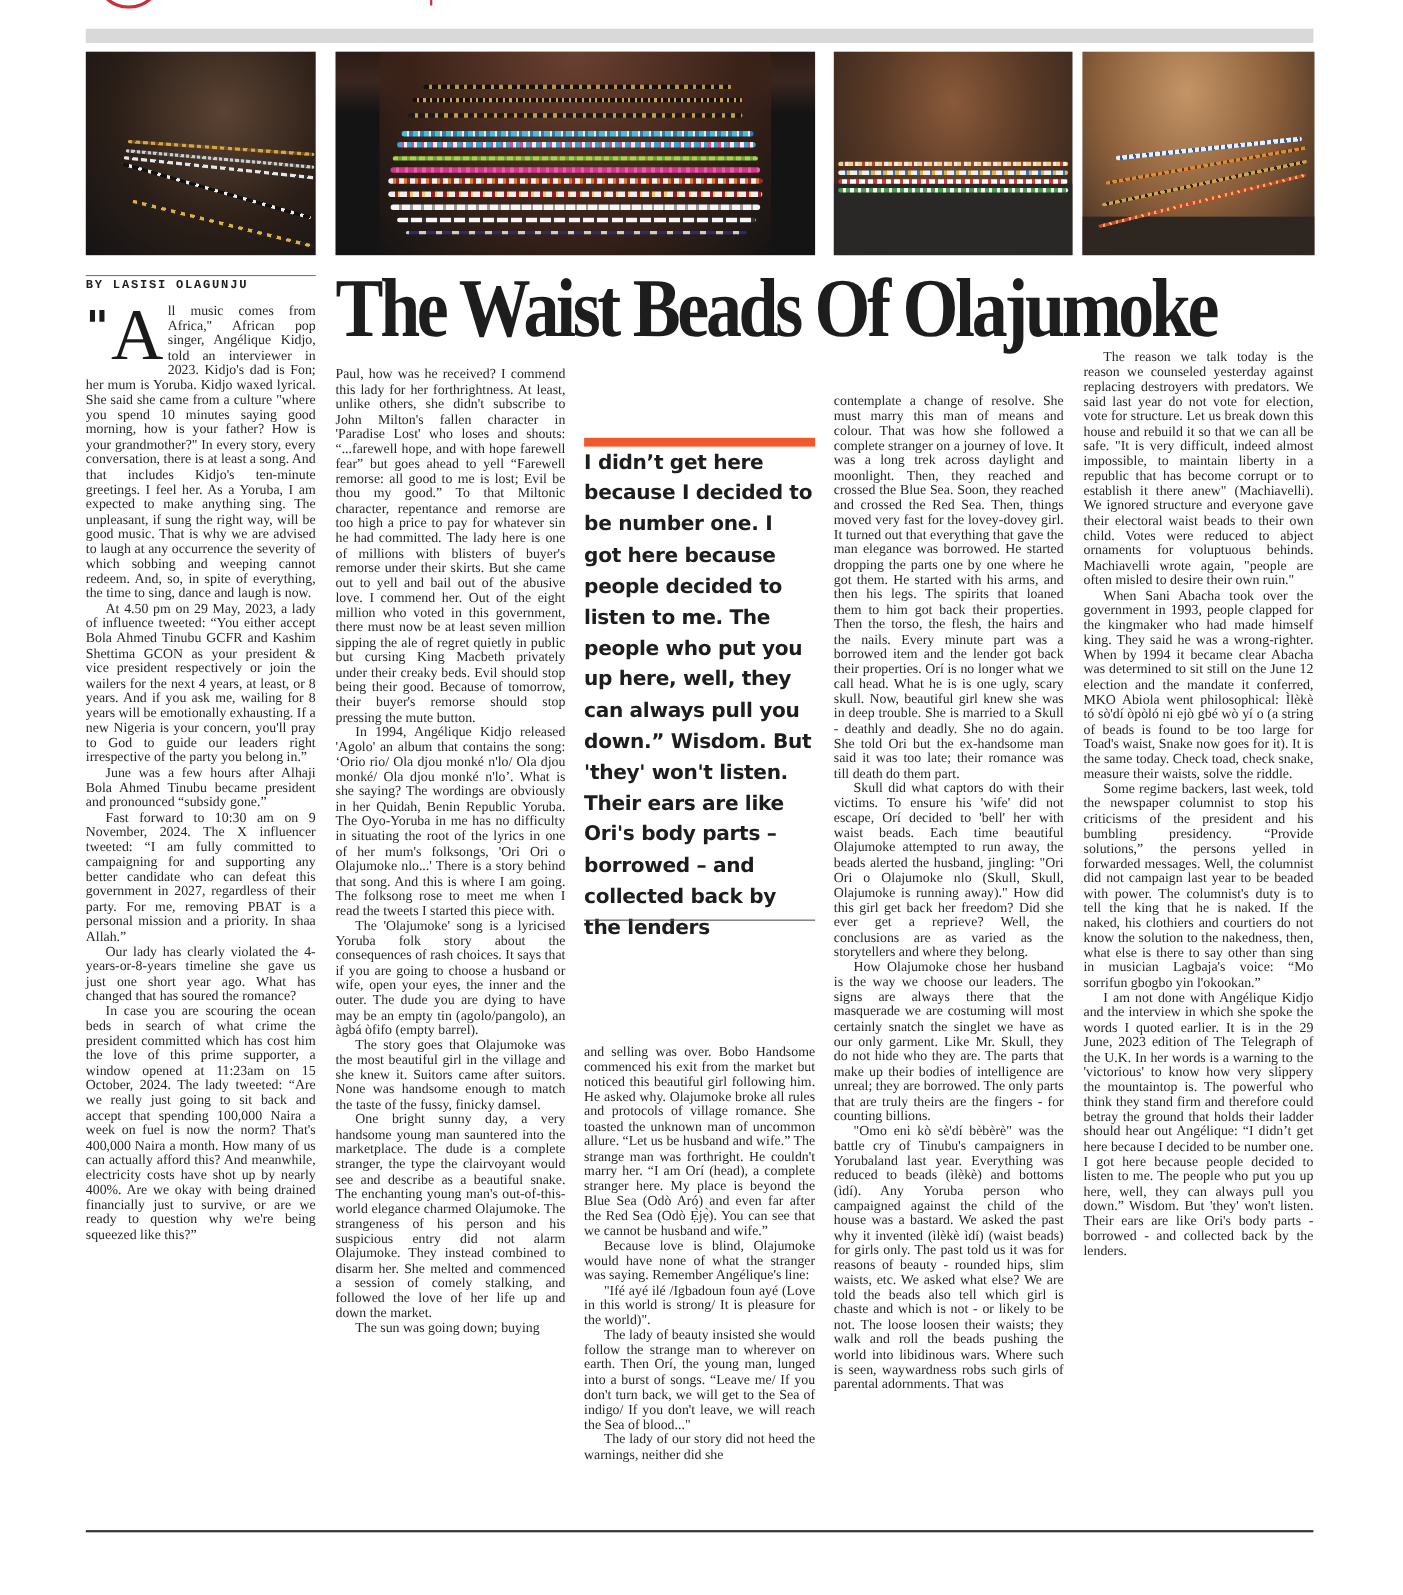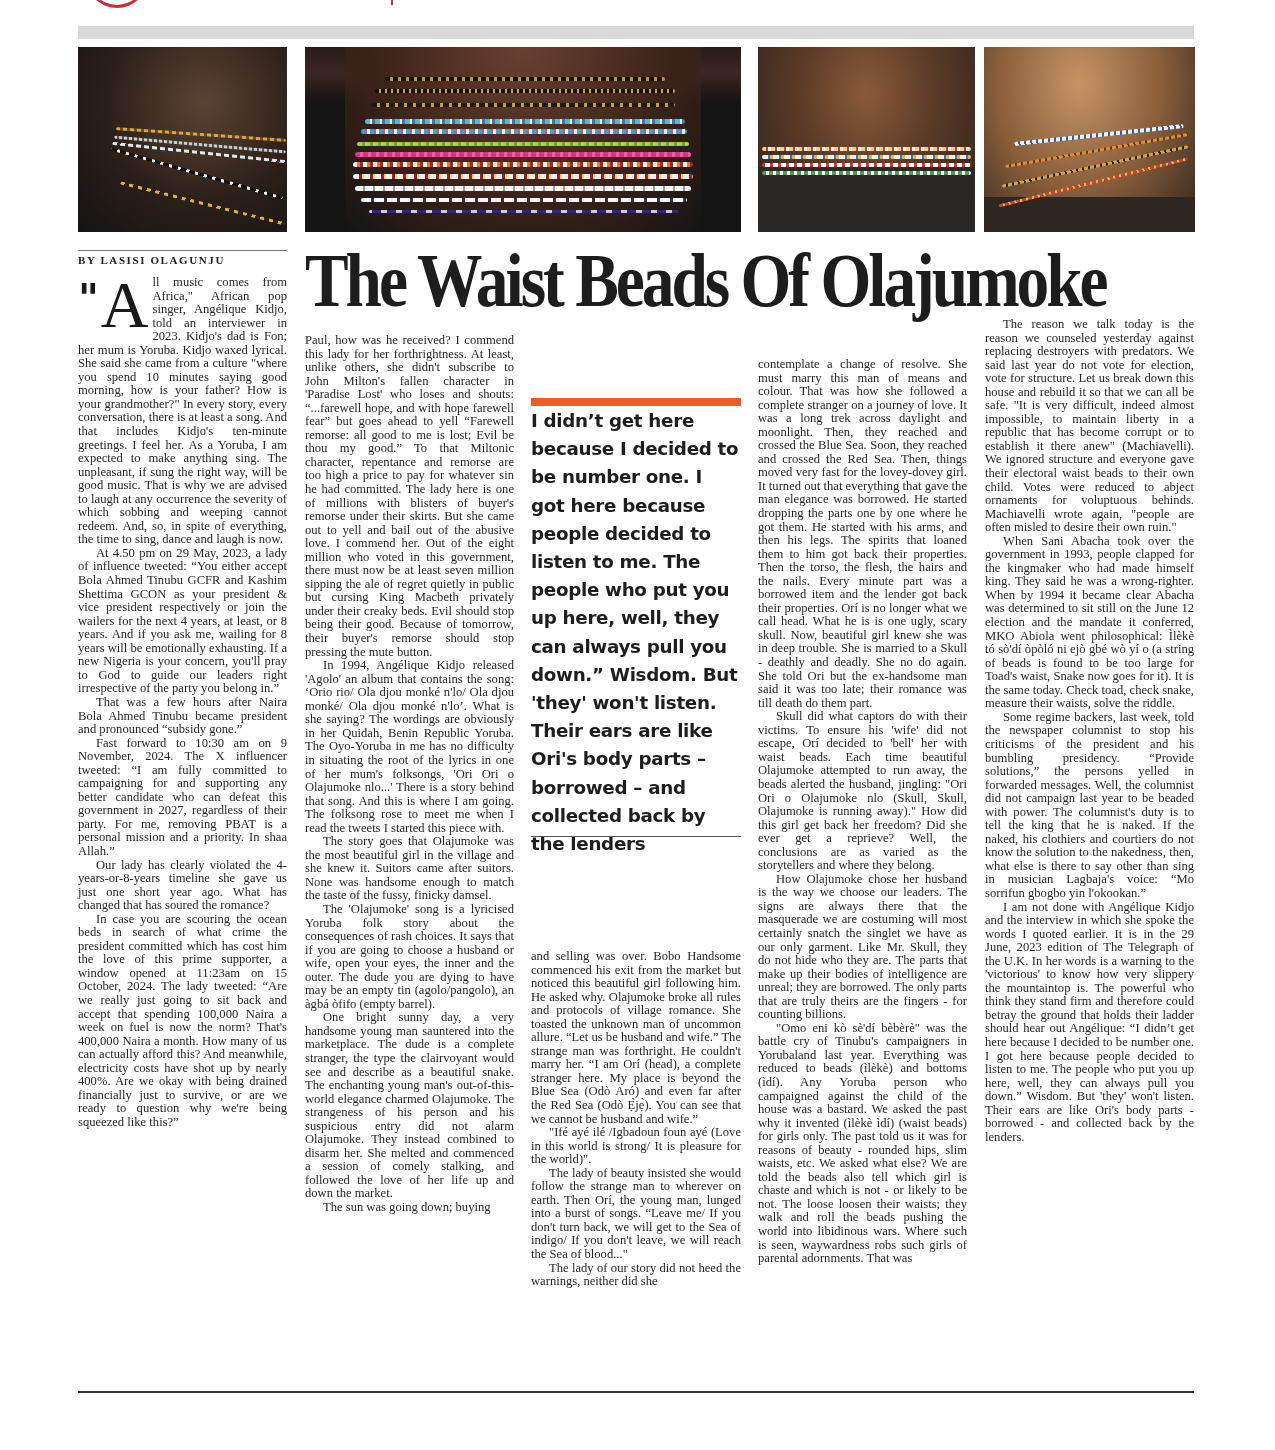--- a/index.html
+++ b/index.html
@@ -8,21 +8,21 @@
   .masthead-logo::after{content:"";position:absolute;left:10px;top:0;width:36px;height:24px;background:#d4d4d4;border-radius:0 0 24px 24px;}
   .masthead-tick{position:absolute;left:391px;top:0;width:2px;height:5px;background:#c8313a;}
   .top-bar{position:absolute;left:78px;top:26px;width:1116px;height:13px;background:#d9d9d9;}
   .photo{position:absolute;top:47px;height:185px;overflow:hidden;}
   .p1{left:78px;width:209px;background:radial-gradient(ellipse at 60% 30%,#5b4333 0%,#2b1f18 55%,#141314 100%);}
   .p2{left:305px;width:436px;background:linear-gradient(180deg,#2a1c16 0%,#3b2620 14%,#141414 30%,#141414 100%);}
   .p3{left:758px;width:217px;background:radial-gradient(ellipse at 50% 25%,#8a5a3a 0%,#5a3a26 45%,#2a211d 100%);}
   .p4{left:984px;width:211px;background:radial-gradient(ellipse at 45% 20%,#c49566 0%,#8a5e3a 50%,#2d241e 100%);}
   .bead{position:absolute;height:3px;border-radius:3px;}
   .byline-rule{position:absolute;left:78px;top:250px;width:209px;height:1px;background:#777;}
-  .byline{position:absolute;left:78px;top:254px;font-family:Liberation Serif, serif;font-weight:bold;font-size:11px;letter-spacing:1.6px;color:#1e1e1e;}
+  .byline{position:absolute;left:78px;top:254px;font-family:Liberation Mono, monospace;font-weight:bold;font-size:11px;letter-spacing:1.6px;color:#1e1e1e;}
   .headline{position:absolute;left:305px;top:240px;width:890px;font-family:"Liberation Serif",serif;font-weight:bold;font-size:76px;line-height:80px;letter-spacing:-3.5px;color:#1d1d1d;transform:scaleX(0.86);transform-origin:left top;white-space:nowrap;}
   .col{position:absolute;font-family:"Liberation Serif",serif;font-size:12.6px;line-height:13.55px;text-align:justify;hyphens:auto;color:#262626;}
   .col p{margin:0;text-indent:18px;}
   .col p.noindent{text-indent:0;}
   .c1{left:78px;top:276px;width:209px;}
   .c2{left:305px;top:318px;width:209px;margin-top:16px;}
   .c3{left:531px;top:918px;width:210px;margin-top:32px;}
   .c4{left:758px;top:318px;width:209px;margin-top:40px;}
   .c5{left:985px;top:318px;width:209px;}
   .dropcap{float:left;font-family:"Liberation Serif",serif;font-size:66px;line-height:54px;margin:2px 4px 0 0;color:#1a1a1a;}
@@ -77,41 +77,42 @@
 </div>
 
 <div class="byline-rule"></div>
 <div class="byline">BY LASISI OLAGUNJU</div>
 
 <h1 class="headline" style="margin:0;">The Waist Beads Of Olajumoke</h1>
 
 <div class="col c1">
   <p class="noindent"><span class="dropcap"><span class="dropquote">"</span><span>A</span></span><span>ll music comes from Africa," African pop singer, Angélique Kidjo, told an interviewer in 2023. Kidjo's dad is Fon; her mum is Yoruba. Kidjo waxed lyrical. She said she came from a culture "where you spend 10 minutes saying good morning, how is your father? How is your grandmother?" In every story, every conversation, there is at least a song. And that includes Kidjo's ten-minute greetings. I feel her. As a Yoruba, I am expected to make anything sing. The unpleasant, if sung the right way, will be good music. That is why we are advised to laugh at any occurrence the severity of which sobbing and weeping cannot redeem. And, so, in spite of everything, the time to sing, dance and laugh is now.</span></p>
   <p>At 4.50 pm on 29 May, 2023, a lady of influence tweeted: “You either accept Bola Ahmed Tinubu GCFR and Kashim Shettima GCON as your president &amp; vice president respectively or join the wailers for the next 4 years, at least, or 8 years. And if you ask me, wailing for 8 years will be emotionally exhausting. If a new Nigeria is your concern, you'll pray to God to guide our leaders right irrespective of the party you belong in.”</p>
-  <p>That was a few hours after Naira Bola Ahmed Tinubu became president and pronounced “subsidy gone.”</p>
+  <p>June was a few hours after Alhaji Bola Ahmed Tinubu became president and pronounced “subsidy gone.”</p>
   <p>Fast forward to 10:30 am on 9 November, 2024. The X influencer tweeted: “I am fully committed to campaigning for and supporting any better candidate who can defeat this government in 2027, regardless of their party. For me, removing PBAT is a personal mission and a priority. In shaa Allah.”</p>
   <p>Our lady has clearly violated the 4-years-or-8-years timeline she gave us just one short year ago. What has changed that has soured the romance?</p>
   <p>In case you are scouring the ocean beds in search of what crime the president committed which has cost him the love of this prime supporter, a window opened at 11:23am on 15 October, 2024. The lady tweeted: “Are we really just going to sit back and accept that spending 100,000 Naira a week on fuel is now the norm? That's 400,000 Naira a month. How many of us can actually afford this? And meanwhile, electricity costs have shot up by nearly 400%. Are we okay with being drained financially just to survive, or are we ready to question why we're being squeezed like this?”</p>
 </div>
 
 <div class="col c2">
   <p class="noindent">Paul, how was he received? I commend this lady for her forthrightness. At least, unlike others, she didn't subscribe to John Milton's fallen character in 'Paradise Lost' who loses and shouts: “...farewell hope, and with hope farewell fear” but goes ahead to yell “Farewell remorse: all good to me is lost; Evil be thou my good.” To that Miltonic character, repentance and remorse are too high a price to pay for whatever sin he had committed. The lady here is one of millions with blisters of buyer's remorse under their skirts. But she came out to yell and bail out of the abusive love. I commend her. Out of the eight million who voted in this government, there must now be at least seven million sipping the ale of regret quietly in public but cursing King Macbeth privately under their creaky beds. Evil should stop being their good. Because of tomorrow, their buyer's remorse should stop pressing the mute button.</p>
   <p>In 1994, Angélique Kidjo released 'Agolo' an album that contains the song: ‘Orio rio/ Ola djou monké n'lo/ Ola djou monké/ Ola djou monké n'lo’. What is she saying? The wordings are obviously in her Quidah, Benin Republic Yoruba. The Oyo-Yoruba in me has no difficulty in situating the root of the lyrics in one of her mum's folksongs, 'Ori Ori o Olajumoke nlo...' There is a story behind that song. And this is where I am going. The folksong rose to meet me when I read the tweets I started this piece with.</p>
+  <p>The 'Olajumoke' song is a lyricised Yoruba folk story about the consequences of rash choices. It says that if you are going to choose a husband or wife, open your eyes, the inner and the outer. The dude you are dying to have may be an empty tin (agolo/pangolo), an àgbá òfifo (empty barrel).</p>
   <p>The story goes that Olajumoke was the most beautiful girl in the village and she knew it. Suitors came after suitors. None was handsome enough to match the taste of the fussy, finicky damsel.</p>
-  <p>The 'Olajumoke' song is a lyricised Yoruba folk story about the consequences of rash choices. It says that if you are going to choose a husband or wife, open your eyes, the inner and the outer. The dude you are dying to have may be an empty tin (agolo/pangolo), an àgbá òfifo (empty barrel).</p>
   <p>One bright sunny day, a very handsome young man sauntered into the marketplace. The dude is a complete stranger, the type the clairvoyant would see and describe as a beautiful snake. The enchanting young man's out-of-this-world elegance charmed Olajumoke. The strangeness of his person and his suspicious entry did not alarm Olajumoke. They instead combined to disarm her. She melted and commenced a session of comely stalking, and followed the love of her life up and down the market.</p>
   <p>The sun was going down; buying</p>
 </div>
 
 <div class="pullquote-bar"></div>
 <div class="pullquote">I didn’t get here because I decided to be number one. I got here because people decided to listen to me. The people who put you up here, well, they can always pull you down.” Wisdom. But 'they' won't listen. Their ears are like Ori's body parts – borrowed – and collected back by the lenders</div>
 <div class="pullquote-rule"></div>
 
 <div class="col c3">
   <p class="noindent">and selling was over. Bobo Handsome commenced his exit from the market but noticed this beautiful girl following him. He asked why. Olajumoke broke all rules and protocols of village romance. She toasted the unknown man of uncommon allure. “Let us be husband and wife.” The strange man was forthright. He couldn't marry her. “I am Orí (head), a complete stranger here. My place is beyond the Blue Sea (Odò Aró) and even far after the Red Sea (Odò Ẹ̀jẹ̀). You can see that we cannot be husband and wife.”</p>
+  <p>Because love is blind, Olajumoke would have none of what the stranger was saying. Remember Angélique's line:</p>
   <p>"Ifé ayé ilé /Igbadoun foun ayé (Love in this world is strong/ It is pleasure for the world)".</p>
   <p>The lady of beauty insisted she would follow the strange man to wherever on earth. Then Orí, the young man, lunged into a burst of songs. “Leave me/ If you don't turn back, we will get to the Sea of indigo/ If you don't leave, we will reach the Sea of blood..."</p>
   <p>The lady of our story did not heed the warnings, neither did she</p>
 </div>
 
 <div class="col c4">
   <p class="noindent">contemplate a change of resolve. She must marry this man of means and colour. That was how she followed a complete stranger on a journey of love. It was a long trek across daylight and moonlight. Then, they reached and crossed the Blue Sea. Soon, they reached and crossed the Red Sea. Then, things moved very fast for the lovey-dovey girl. It turned out that everything that gave the man elegance was borrowed. He started dropping the parts one by one where he got them. He started with his arms, and then his legs. The spirits that loaned them to him got back their properties. Then the torso, the flesh, the hairs and the nails. Every minute part was a borrowed item and the lender got back their properties. Orí is no longer what we call head. What he is is one ugly, scary skull. Now, beautiful girl knew she was in deep trouble. She is married to a Skull - deathly and deadly. She no do again. She told Ori but the ex-handsome man said it was too late; their romance was till death do them part.</p>
   <p>Skull did what captors do with their victims. To ensure his 'wife' did not escape, Orí decided to 'bell' her with waist beads. Each time beautiful Olajumoke attempted to run away, the beads alerted the husband, jingling: "Ori Ori o Olajumoke nlo (Skull, Skull, Olajumoke is running away)." How did this girl get back her freedom? Did she ever get a reprieve? Well, the conclusions are as varied as the storytellers and where they belong.</p>
   <p>How Olajumoke chose her husband is the way we choose our leaders. The signs are always there that the masquerade we are costuming will most certainly snatch the singlet we have as our only garment. Like Mr. Skull, they do not hide who they are. The parts that make up their bodies of intelligence are unreal; they are borrowed. The only parts that are truly theirs are the fingers - for counting billions.</p>
   <p>"Omo eni kò sè'dí bèbèrè" was the battle cry of Tinubu's campaigners in Yorubaland last year. Everything was reduced to beads (ìlèkè) and bottoms (ìdí). Any Yoruba person who campaigned against the child of the house was a bastard. We asked the past why it invented (ìlèkè ìdí) (waist beads) for girls only. The past told us it was for reasons of beauty - rounded hips, slim waists, etc. We asked what else? We are told the beads also tell which girl is chaste and which is not - or likely to be not. The loose loosen their waists; they walk and roll the beads pushing the world into libidinous wars. Where such is seen, waywardness robs such girls of parental adornments. That was</p>

